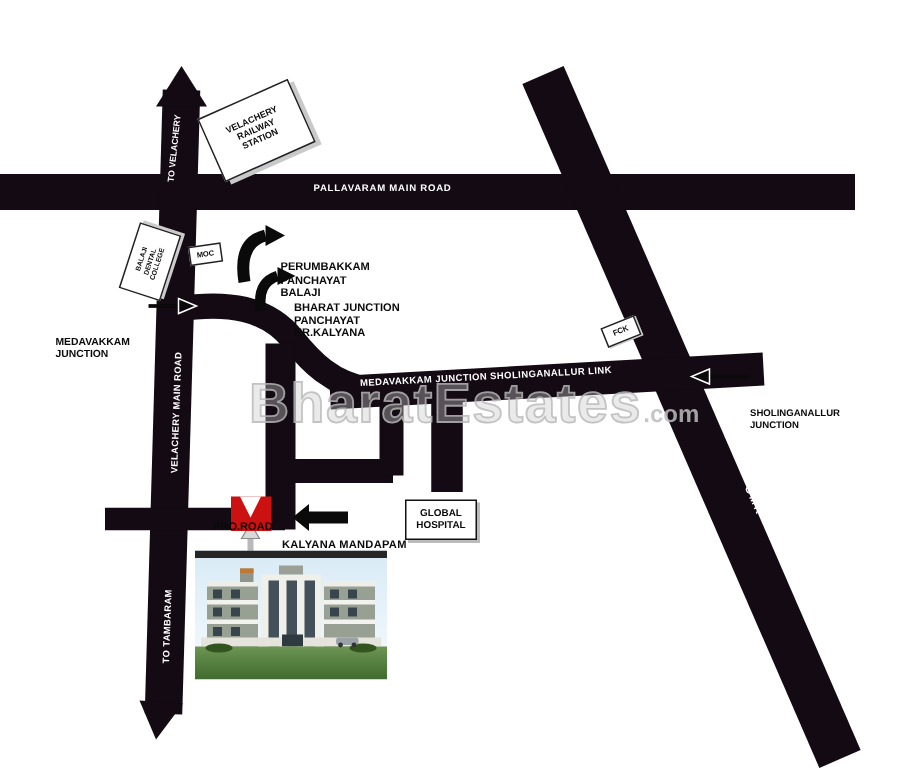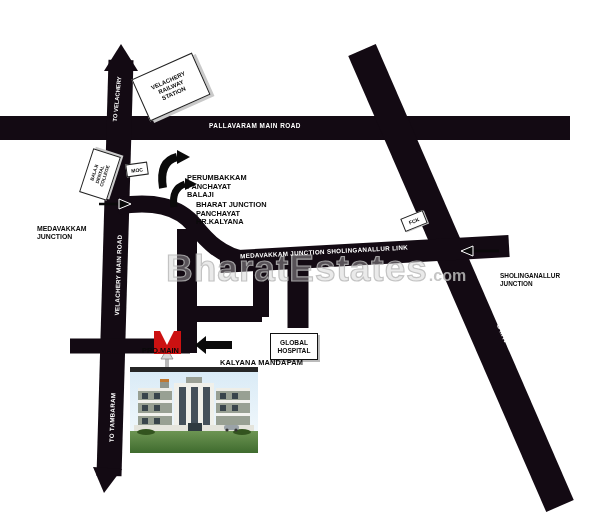--- a/index.html
+++ b/index.html
@@ -10,21 +10,21 @@
   #stage svg{position:absolute;left:0;top:0;}
   .lbl{position:absolute;color:#0a0a0a;font-weight:bold;white-space:nowrap;margin-top:28px;}
   .lbl span{display:block;}
   .roadtxt{position:absolute;color:#ffffff;font-weight:bold;white-space:nowrap;text-align:center;}
   
   .lbl-perumbakkam{left:187px;top:146px;font-size:7.4px;line-height:8.6px;z-index:6;}
   .lbl-school{left:196px;top:173px;font-size:7.4px;line-height:8.6px;z-index:6;}
   .lbl-medavakkam{left:37px;top:197px;font-size:6.9px;line-height:8px;z-index:6;}
   .lbl-sholinganallur{left:500px;top:244px;font-size:6.4px;line-height:7.6px;z-index:6;}
   .lbl-prosite{left:142px;top:318px;font-size:7.4px;z-index:6;}
-  .lbl-kalyana{left:220px;top:330px;font-size:7.4px;letter-spacing:.2px;z-index:6;}
+  .lbl-kalyana{left:188px;top:330px;font-size:7.4px;letter-spacing:.2px;z-index:6;}
   
   .roadtxt-pallavaram{left:195px;top:122px;width:120px;font-size:6.4px;letter-spacing:.5px;z-index:5;}
   .roadtxt-link{left:224px;top:248px;width:200px;font-size:6.3px;letter-spacing:.3px;transform:rotate(-3deg);z-index:5;}
   .roadtxt-tovelachery{left:92px;top:96px;width:50px;font-size:5.8px;transform:rotate(-84deg);z-index:5;}
   .roadtxt-velmain{left:78px;top:272px;width:80px;font-size:6.2px;letter-spacing:.3px;transform:rotate(-88deg);z-index:5;}
   .roadtxt-tambaram{left:82px;top:414px;width:60px;font-size:6.2px;letter-spacing:.3px;transform:rotate(-88deg);z-index:5;}
   .roadtxt-omr{left:488px;top:329px;width:30px;font-size:7.2px;letter-spacing:1.5px;transform:rotate(66deg);z-index:5;}
   
   .box{position:absolute;background:#fff;border:1px solid #222;color:#0a0a0a;font-weight:bold;
        display:flex;flex-direction:column;align-items:center;justify-content:center;text-align:center;z-index:6;}
@@ -127,21 +127,21 @@
     <span>HR.KALYANA</span>
   </div>
   <div class="lbl lbl-medavakkam">
     <span>MEDAVAKKAM</span>
     <span>JUNCTION</span>
   </div>
   <div class="lbl lbl-sholinganallur">
     <span>SHOLINGANALLUR</span>
     <span>JUNCTION</span>
   </div>
-  <div class="lbl lbl-prosite">PRO.MAIN</div>
+  <div class="lbl lbl-prosite">PRO.ROAD</div>
   <div class="lbl lbl-kalyana">KALYANA MANDAPAM</div>
 
   <div class="photo">
     <svg width="128" height="86" viewBox="0 0 128 86">
       <defs>
         <linearGradient id="skyg" x1="0" y1="0" x2="0" y2="1">
           <stop offset="0" stop-color="#d8eaf6"></stop>
             <stop offset="1" stop-color="#f7fbfd"></stop>
         </linearGradient>
         <linearGradient id="grassg" x1="0" y1="0" x2="0" y2="1">

